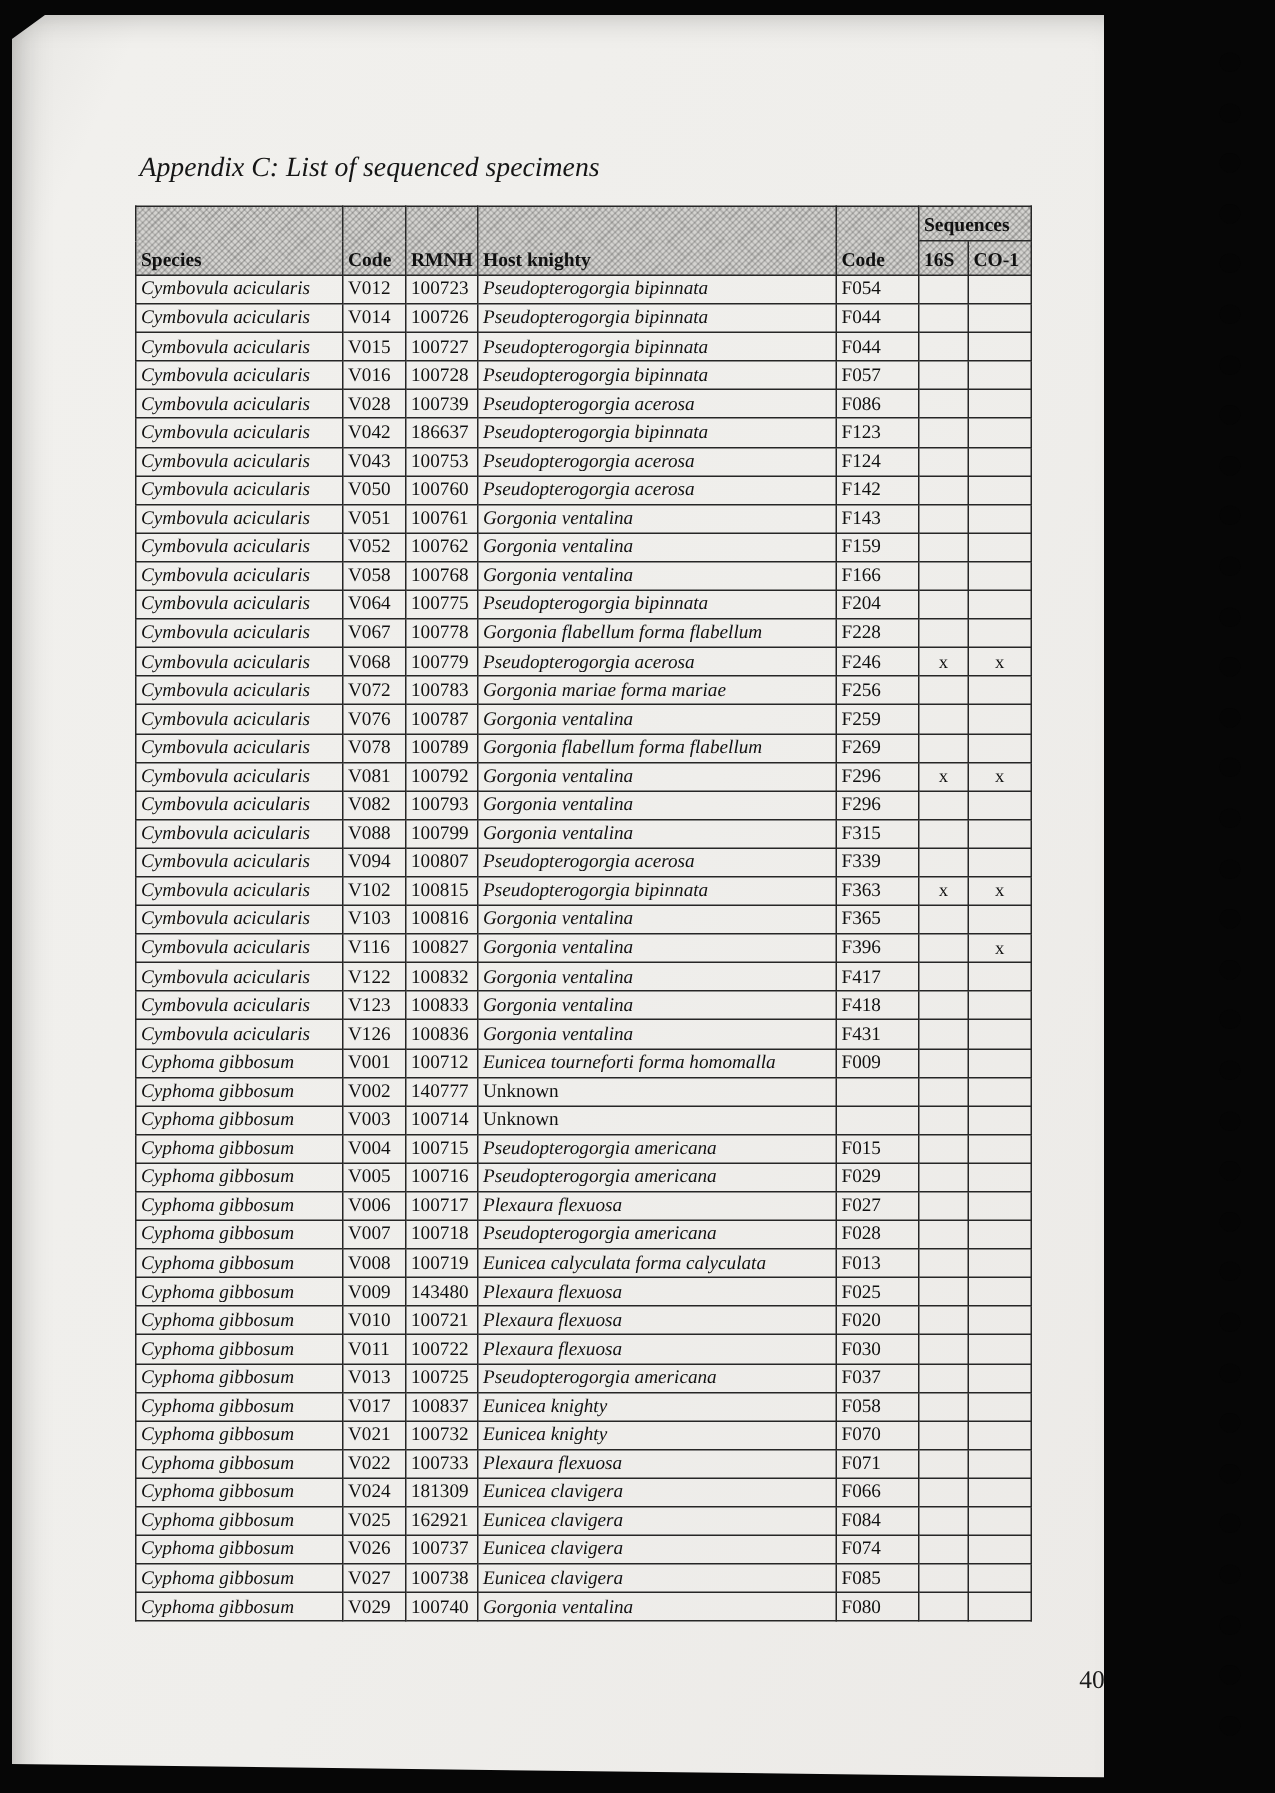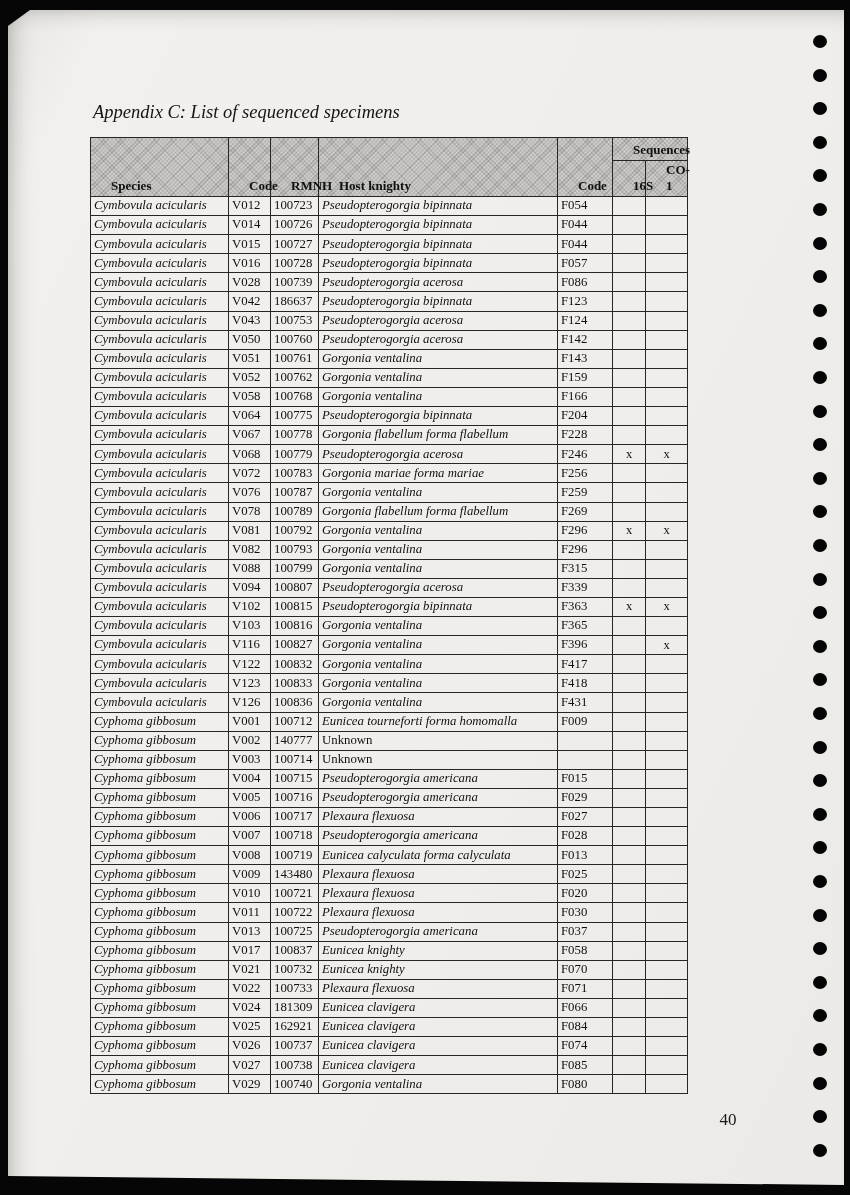--- a/index.html
+++ b/index.html
@@ -6,21 +6,21 @@
     margin: 0; padding: 0;
     width: 850px; height: 1195px;
     overflow: hidden;
     background: #060606;
     font-family: "Liberation Serif", serif;
   }
   .scan { position: relative; width: 850px; height: 1195px; }
 
   .page {
     position: absolute; left: 8px; top: 10px;
-    width: 836px; height: 1179px;
+    width: 728px; height: 1179px;
     background: linear-gradient(115deg, #e7e6e3 0%, #f1f0ed 7%, #efeeeb 55%, #eceae7 100%);
     clip-path: polygon(22px 0px, 100% 0px, 100% calc(100% - 4px), 0px calc(100% - 13px), 0px 16px);
     box-shadow: inset 20px 0 26px -20px rgba(0,0,0,.30), inset 0 16px 22px -16px rgba(0,0,0,.22);
   }
 
   .title {
     position: absolute; left: 85px; top: 92px;
     font-style: italic; font-size: 18.5px; color: #151515;
     white-space: nowrap;
   }
@@ -42,21 +42,21 @@
   .c-16s     { width: 33px;  }
   .c-co1     { width: 42px;  }
 
   thead th {
     background-color: #d4d3d0;
     background-image:
       repeating-linear-gradient(135deg, rgba(50,50,50,.28) 0 1px, transparent 1px 3px),
       repeating-linear-gradient(45deg,  rgba(50,50,50,.20) 0 1px, transparent 1px 3px);
     font-weight: bold; font-size: 13px;
     text-align: left; vertical-align: bottom;
-    padding: 1px 3px 2px 20px;
+    padding: 1px 3px 2px 3px;
     height: 19px;
   }
   thead tr.seq-row th { height: 19px; vertical-align: bottom; }
 
   tbody td {
     font-size: 12.8px;
     height: 18.1px;
     line-height: 1.05;
     padding: 0 3px;
     white-space: nowrap; overflow: hidden;

